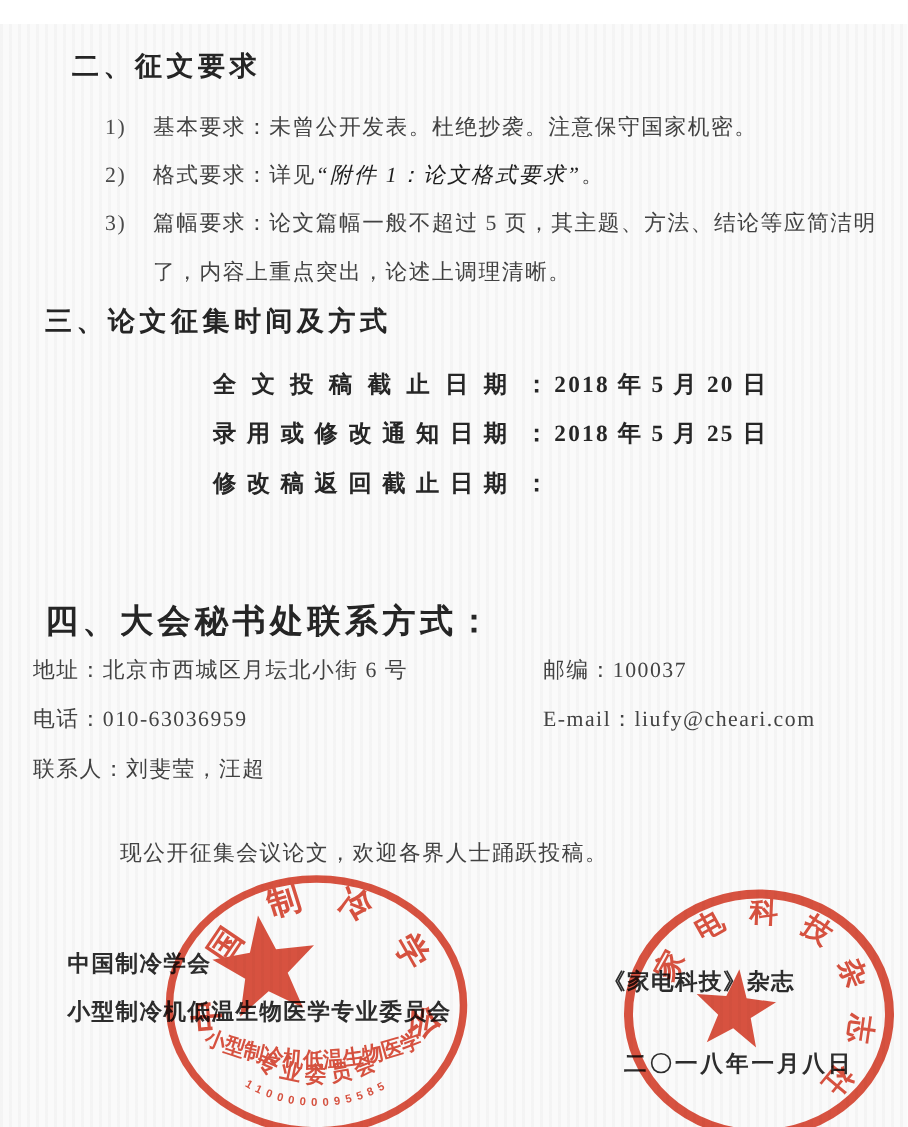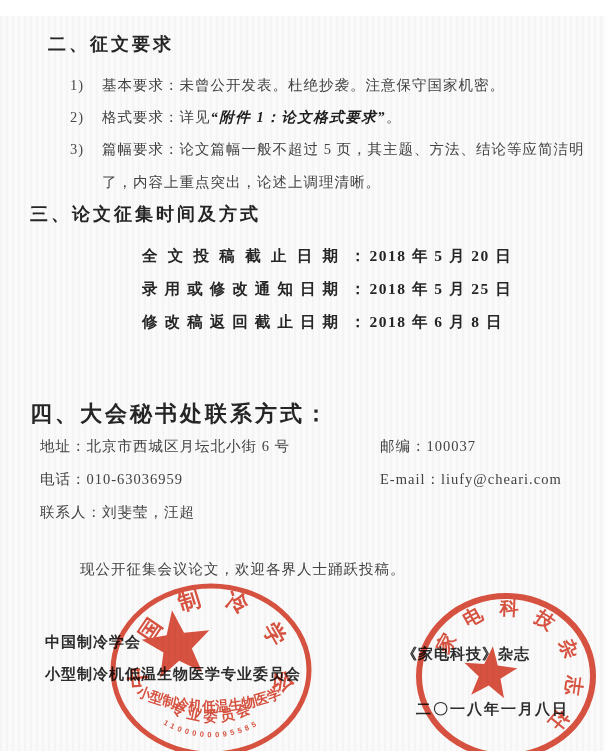--- a/index.html
+++ b/index.html
@@ -18,31 +18,31 @@
 
   .h-title {
     font-weight:bold; color:#252525; font-size:18px; letter-spacing:3px;
     font-family:"Liberation Sans","DejaVu Sans",sans-serif;
   }
   .body-text { font-size:14.5px; letter-spacing:1px; line-height:33px; color:#424242; }
 
   .list-item { display:flex; }
   .li-num { width:32px; flex:0 0 32px; color:#4a4a4a; }
   .li-text { }
-  .bold-italic { font-weight:bold; font-style:italic; color:#1e1e1e; letter-spacing:1.5px; }
+  .bold-italic { font-weight:normal; font-style:italic; color:#1e1e1e; letter-spacing:1.5px; }
 
   .deadline-row { display:flex; height:33px; align-items:center;
     font-weight:bold; font-size:15.5px; color:#262626; }
   .dl-label { display:inline-block; width:196px; text-align:justify; text-align-last:justify; }
   .dl-sep { margin:0 4px 0 12px; }
   .dl-date { letter-spacing:1.5px; }
 
   .para { width:558px; text-indent:2em; }
 
-  .contact-row { left:40px; width:560px; font-size:14.5px; letter-spacing:1px; color:#424242; }
+  .contact-row { left:22px; width:560px; font-size:14.5px; letter-spacing:1px; color:#424242; }
   .c-right { position:absolute; left:340px; top:0; }
 
   .sig-text { font-weight:bold; color:#2c2c2c; font-size:15px; letter-spacing:1px;
     font-family:"Liberation Sans","DejaVu Sans",sans-serif; }
 
   .stamp { mix-blend-mode:multiply; opacity:.9; }
   .stamp text { font-family:"Liberation Sans","DejaVu Sans",sans-serif; font-weight:bold; }
 </style>
 </head>
 <body>
@@ -75,21 +75,20 @@
       <span class="dl-date">2018 年 5 月 20 日</span>
     </div>
     <div class="deadline-row">
       <span class="dl-label">录用或修改通知日期</span>
       <span class="dl-sep">：</span>
       <span class="dl-date">2018 年 5 月 25 日</span>
     </div>
     <div class="deadline-row">
       <span class="dl-label">修改稿返回截止日期</span>
       <span class="dl-sep">：</span>
-      <span class="dl-date">2018 年 6 月 8 日</span>
     </div>
   </div>
 
 
   <div class="abs h-title" style="left:30px; top:383px; font-size:22px;">四、大会秘书处联系方式：</div>
 
   <div class="abs contact-row" style="top:421px;">
     <span>地址：</span><span>北京市西城区月坛北小街 6 号</span>
     <span class="c-right"><span>邮编：</span><span>100037</span></span>
   </div>

